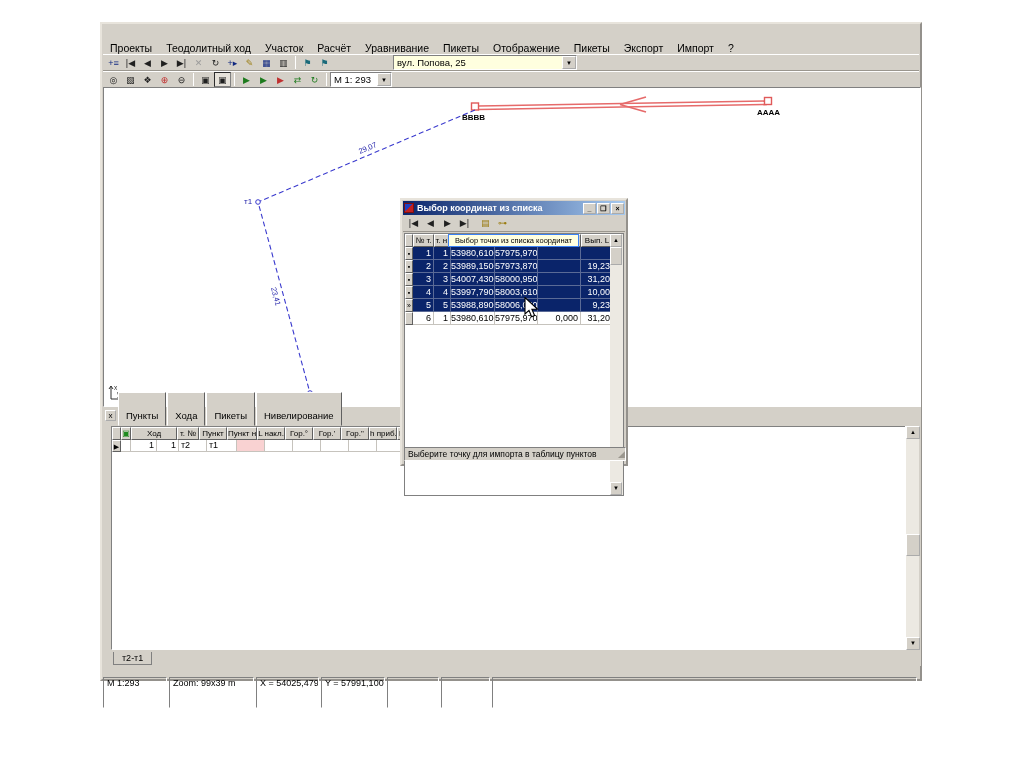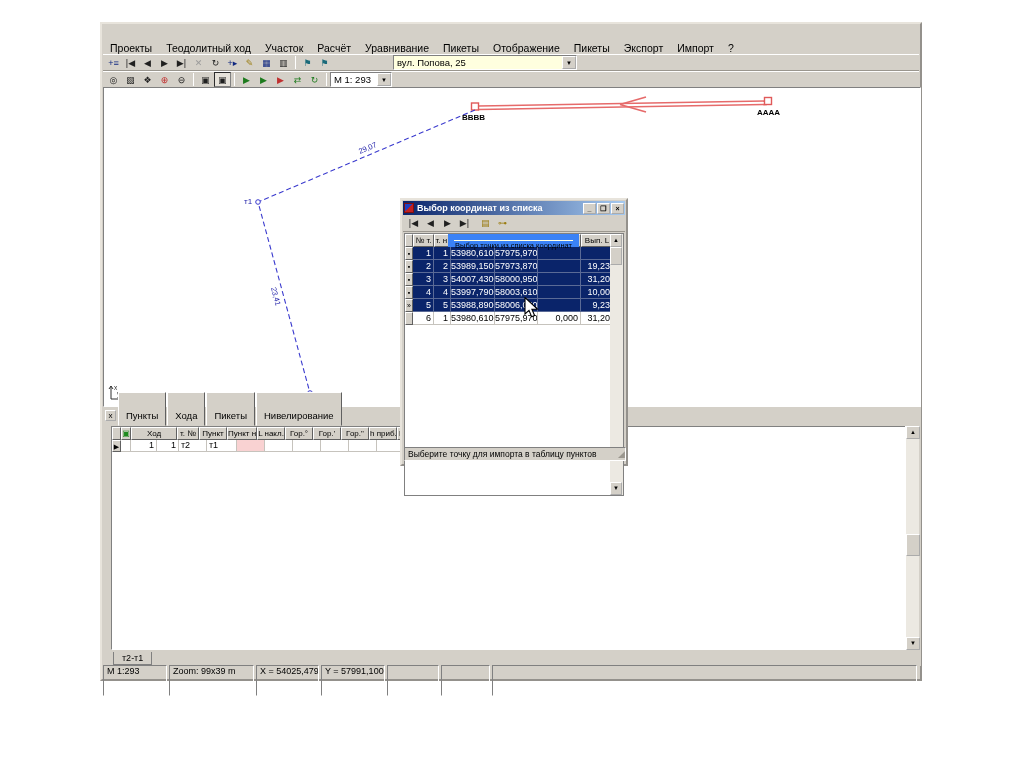--- a/index.html
+++ b/index.html
@@ -59,21 +59,21 @@
   .vsb{position:absolute;right:2px;top:19px;width:14px;height:224px;background:#ece9e2;border-left:1px solid #fff;}
   .sbbtn{position:absolute;left:0;width:14px;height:13px;background:#d4d0c8;border:1px outset #fff;
     font-size:6px;text-align:center;line-height:11px;color:#000;}
   .sbthumb{position:absolute;left:0;width:14px;background:#d4d0c8;border:1px outset #fff;}
   .subtab{position:absolute;left:10px;top:245px;height:13px;border:1px solid #808080;border-top:none;
     background:#d4d0c8;font-size:9px;line-height:12px;padding:0 8px;color:#000;}
 
   
   .statusbar{position:absolute;left:1px;right:1px;bottom:1px;height:13px;display:flex;background:#d4d0c8;}
   .spanel{height:31px;border:1px solid;border-color:#808080 #fff #fff #808080;margin-right:2px;
-    font-size:9px;line-height:11px;padding-left:3px;color:#000;white-space:nowrap;overflow:hidden;flex:none;}
+    font-size:9px;line-height:11px;padding-left:3px;color:#000;white-space:nowrap;overflow:hidden;flex:none;margin-top:12px;}
 
   
   .dialog{position:absolute;left:400px;top:198px;width:228px;height:268px;background:#d4d0c8;
     border:2px outset #e8e4dc;z-index:30;}
   .dtitle{position:absolute;left:1px;top:1px;right:1px;height:14px;
     background:linear-gradient(90deg,#0a246a,#a6caf0);display:flex;align-items:center;padding:0 1px;}
   .dtitle .title{color:#fff;font-size:9px;font-weight:bold;flex:1;margin-left:3px;white-space:nowrap;}
   .dtitle .winbtn{width:13px;height:11px;font-size:7px;line-height:9px;}
   .dtools{position:absolute;left:1px;top:15px;right:1px;height:17px;display:flex;align-items:center;
     background:#d4d0c8;border-bottom:1px solid #9a968e;padding-left:2px;}
@@ -83,21 +83,21 @@
   .dcell{height:13px;font-size:9px;line-height:12px;flex:none;border-right:1px solid #c6c3bd;
     border-bottom:1px solid #c6c3bd;background:#fff;color:#000;white-space:nowrap;overflow:hidden;}
   .dh{background:#d4d0c8;border:1px solid;border-color:#fff #606060 #606060 #fff;font-size:8px;text-align:center;}
   .w-ind{width:8px;} .w-n{width:21px;} .w-tn{width:17px;} .w-x{width:44px;} .w-y{width:43px;} .w-ex{width:43px;} .w-l{width:32px;}
   .num{text-align:right;padding-right:2px;}
   .drow.sel .dcell{background:#0a246a;color:#fff;border-right:1px solid #5a6a96;border-bottom:1px solid #5a6a96;}
   .drow .dcell.indc2{background:#d4d0c8;color:#000;border:1px solid;border-color:#fff #606060 #606060 #fff;
     text-align:center;font-size:7px;line-height:11px;padding:0;}
   .dvsb{position:absolute;right:2px;top:33px;width:14px;height:263px;background:#ece9e2;border:1px solid #808080;border-left:none;}
   .tooltip{position:absolute;left:46px;top:34px;width:131px;height:13px;background:#ffffe1;
-    border:6px solid #3b82f6;font-size:7.5px;line-height:11px;text-align:center;color:#000;z-index:5;white-space:nowrap;}
+    border:1px solid #3b82f6;font-size:7.5px;line-height:11px;text-align:center;color:#000;z-index:5;white-space:nowrap;}
   .dstatus{position:absolute;left:2px;bottom:3px;width:222px;height:14px;border:1px solid;
     border-color:#808080 #fff #fff #808080;font-size:8.5px;line-height:12px;padding-left:3px;background:#d4d0c8;
     color:#000;display:flex;}
   .dstatus .grip{margin-left:auto;color:#9a968e;font-size:9px;line-height:12px;}
 
   .cursor{position:absolute;left:524px;top:297px;z-index:50;}
 </style>
 </head>
 <body>
 

